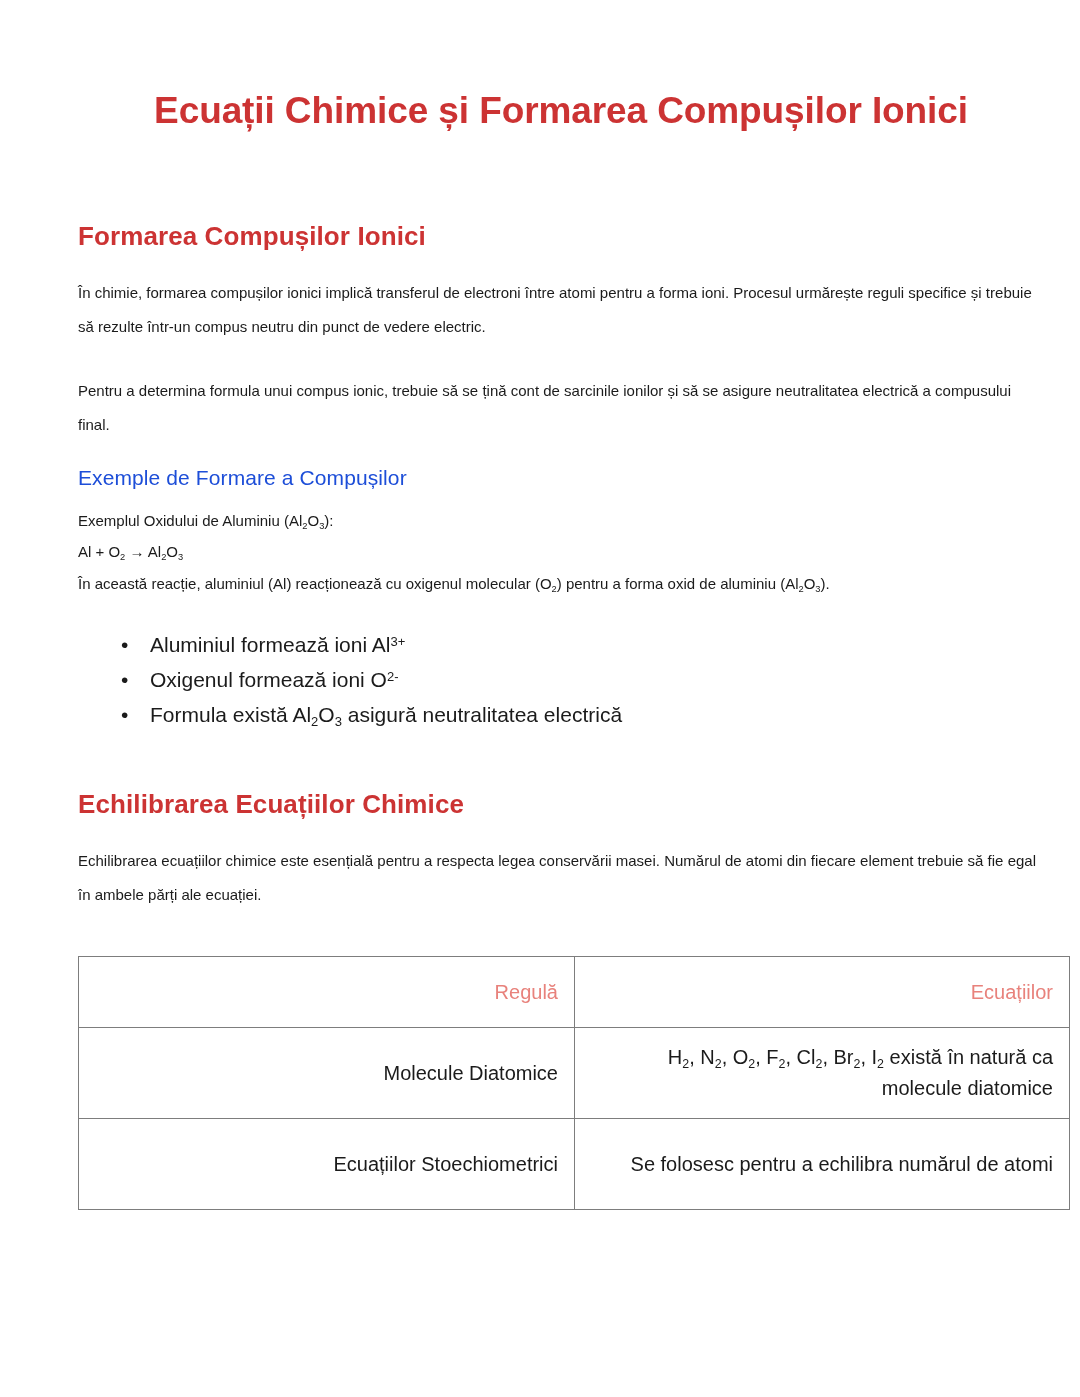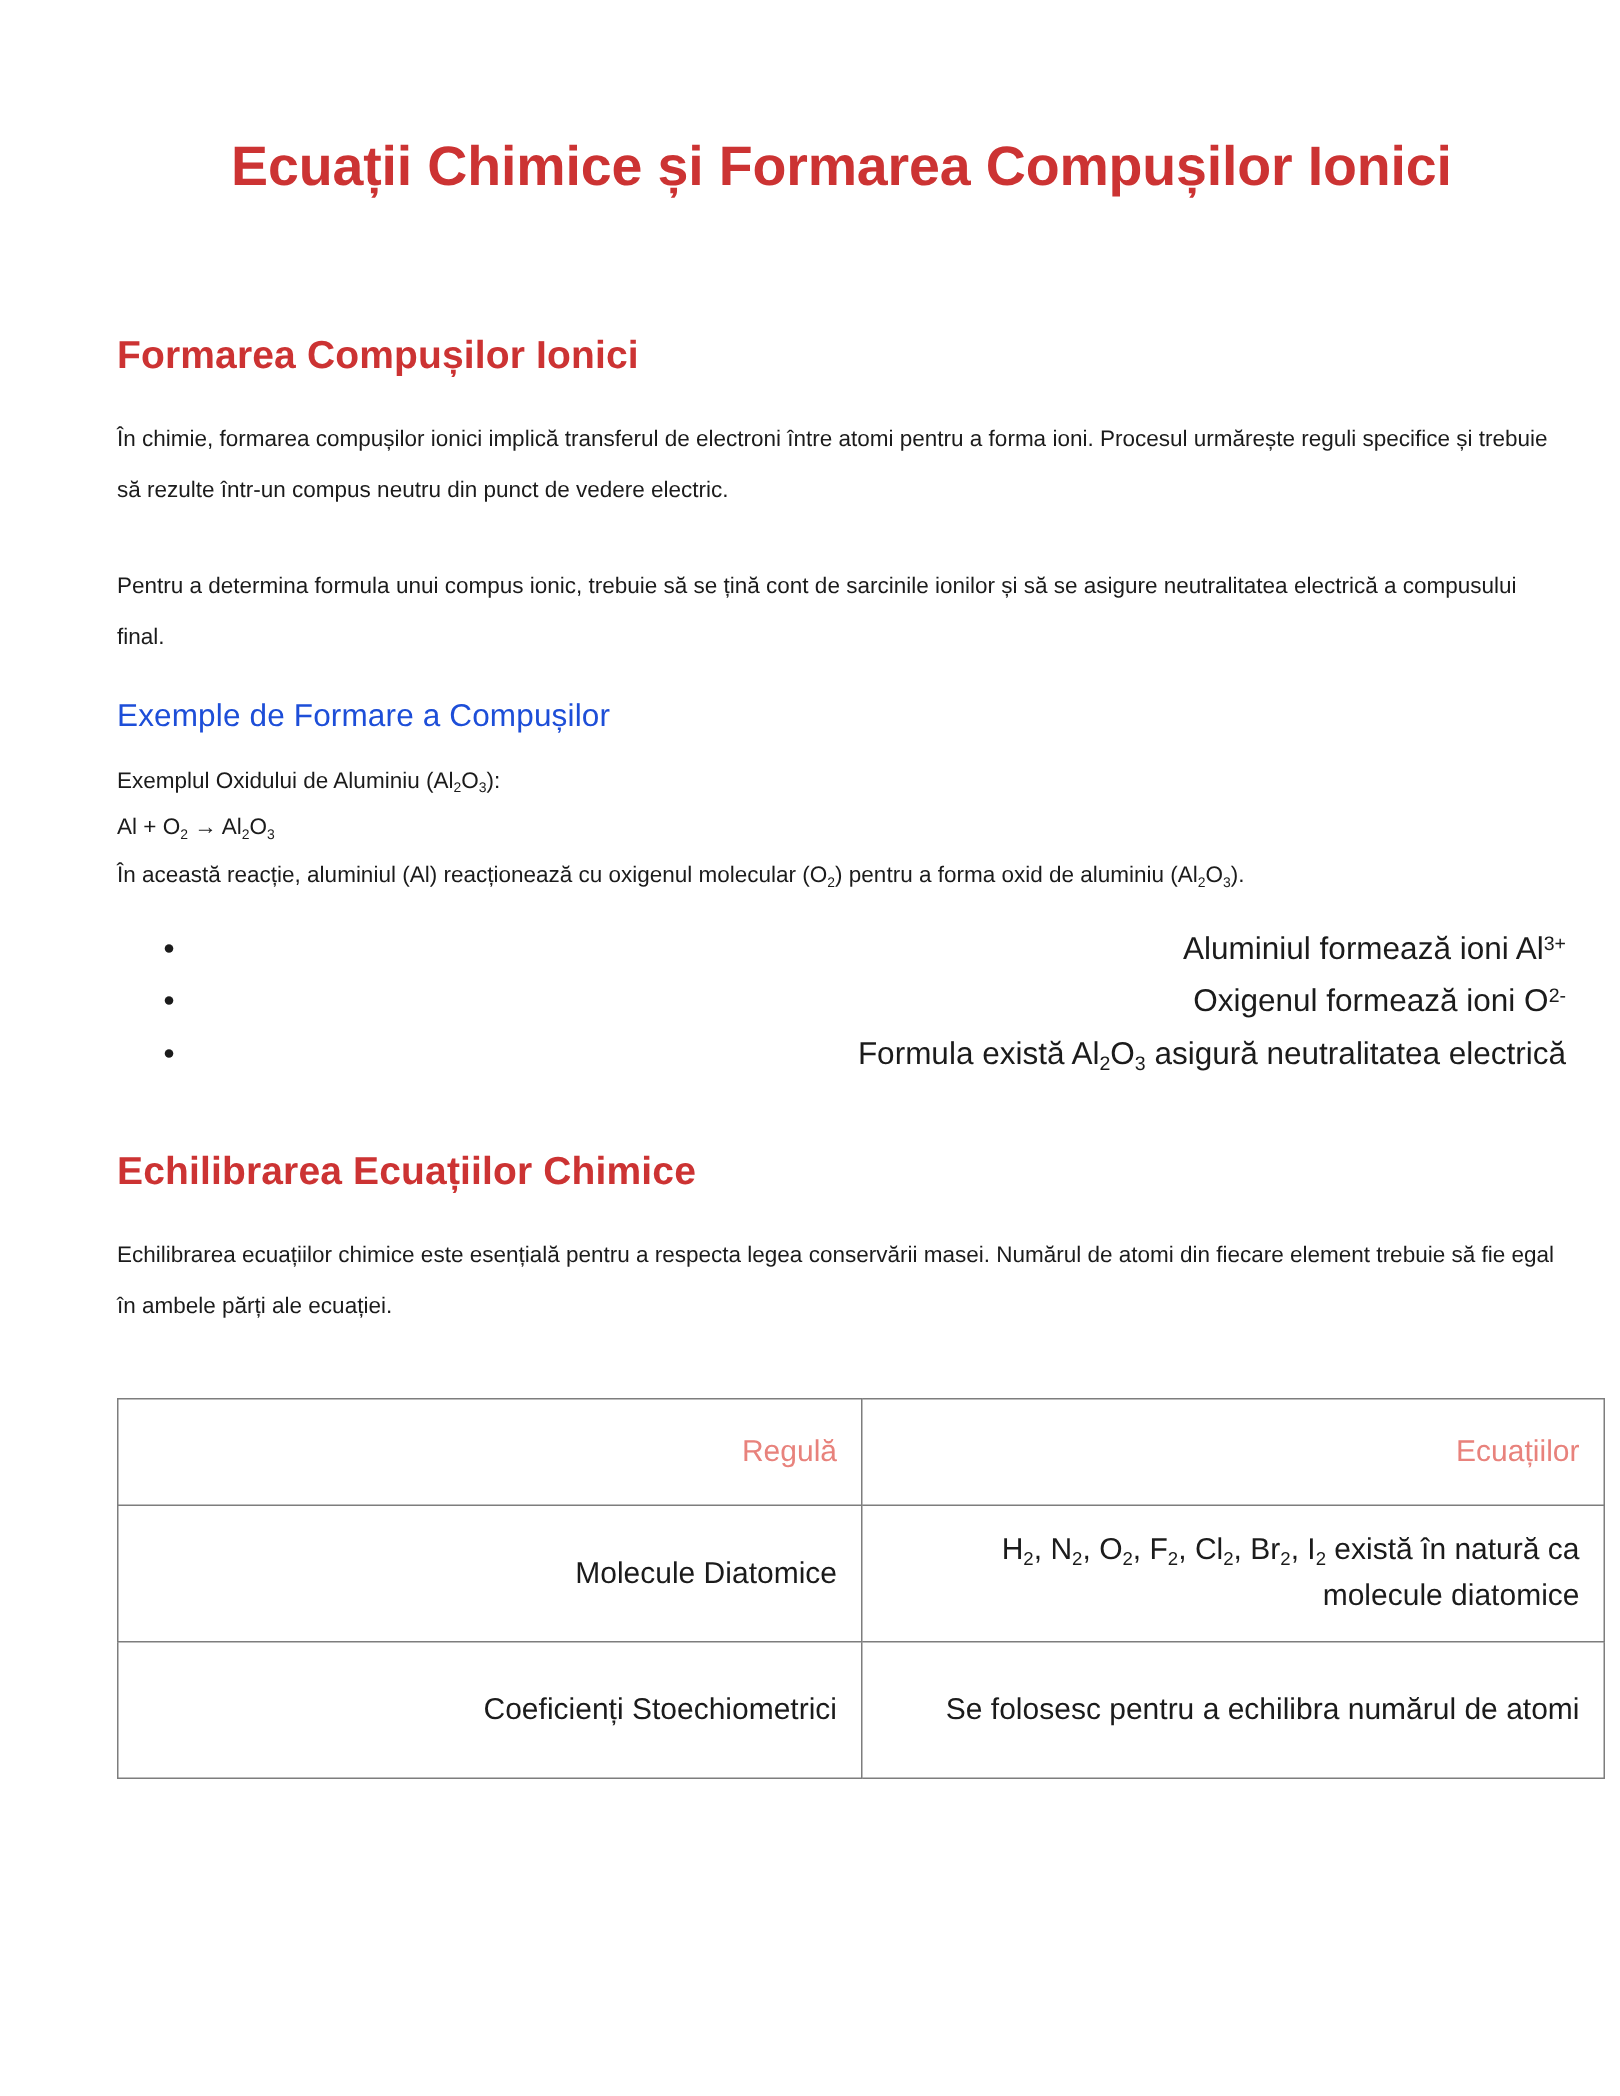--- a/index.html
+++ b/index.html
@@ -81,24 +81,23 @@
   sup {
     font-size: 0.62em;
     vertical-align: baseline;
     position: relative;
     top: -0.48em;
     line-height: 0;
   }
 
   
   .bullets {
-    margin: 0;
+    margin: 12px;
     padding: 0;
     list-style: none;
-    text-align: right;
   }
   .bullets li {
     position: relative;
     padding-left: 60px;
     font-size: 21px;
     line-height: 35px;
     color: #1b1b1b;
   }
   .bullets li::before {
     content: "\2022";
@@ -192,19 +191,19 @@
         <th class="col-rule">Regulă</th>
         <th class="col-expl">Ecuațiilor</th>
       </tr>
     </thead>
     <tbody>
       <tr>
         <td>Molecule Diatomice</td>
         <td><span><span>H</span><sub>2</sub></span>, <span><span>N</span><sub>2</sub></span>, <span><span>O</span><sub>2</sub></span>, <span><span>F</span><sub>2</sub></span>, <span><span>Cl</span><sub>2</sub></span>, <span><span>Br</span><sub>2</sub></span>, <span><span>I</span><sub>2</sub></span><span> există în natură ca molecule diatomice</span></td>
       </tr>
       <tr>
-        <td>Coeficienți Stoechiometrici</td>
+        <td>Ecuațiilor Stoechiometrici</td>
         <td>Se folosesc pentru a echilibra numărul de atomi</td>
       </tr>
     </tbody>
   </table>
 
 </div>
 
 </body></html>

